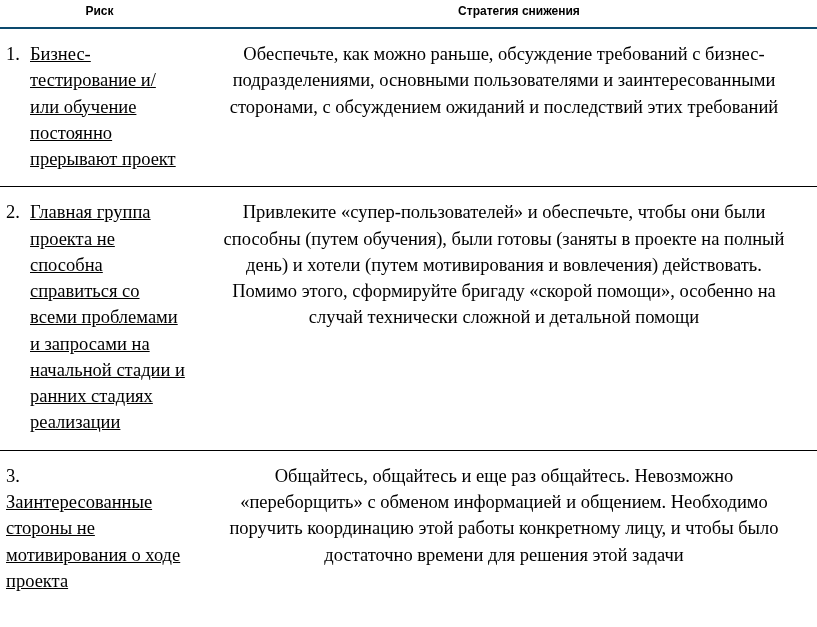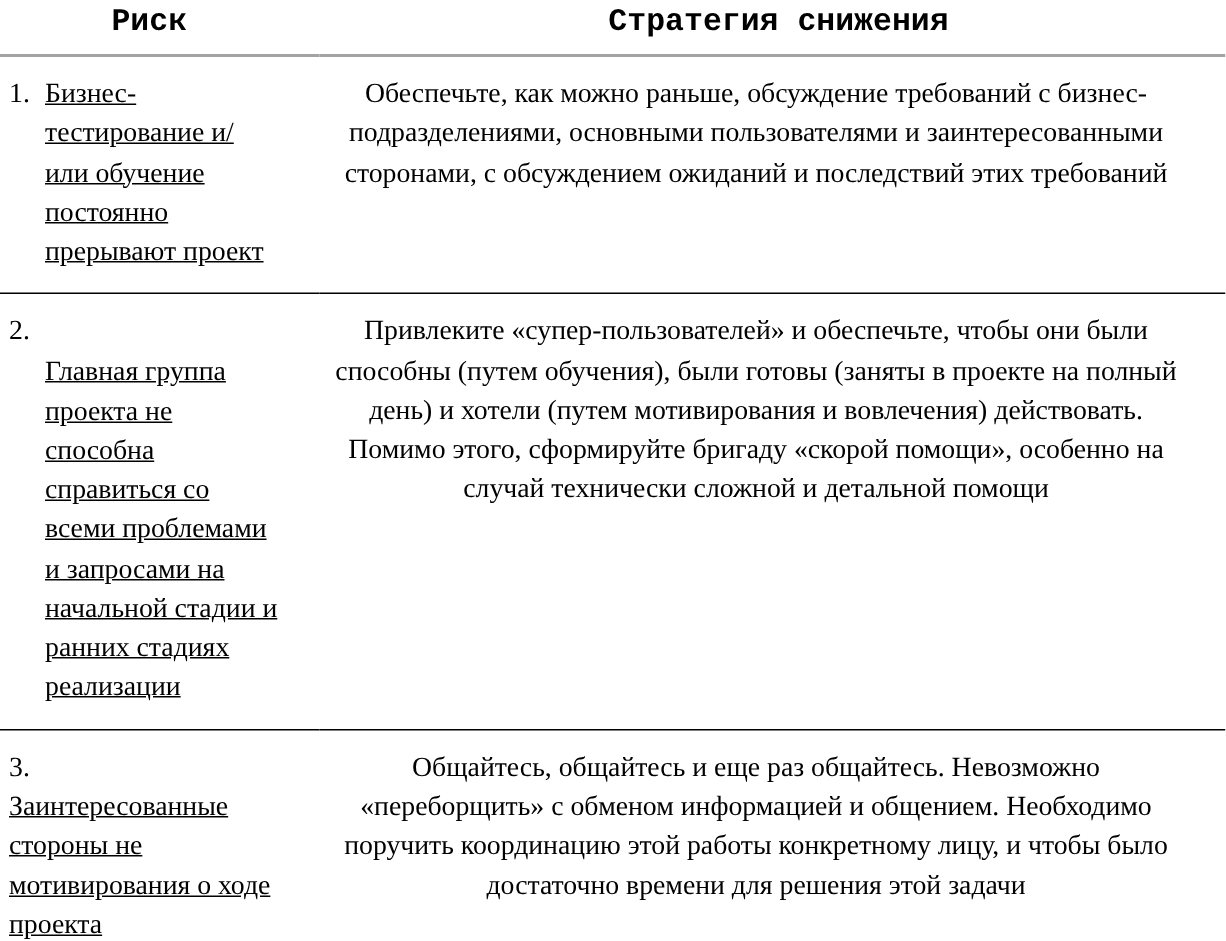--- a/index.html
+++ b/index.html
@@ -22,26 +22,26 @@
   }
   table.risk-table {
     width: 817px;
     border-collapse: collapse;
     table-layout: fixed;
   }
   table.risk-table col.col-risk { width: 213px; }
   table.risk-table col.col-strategy { width: 604px; }
 
   thead th {
-    font-family: Liberation Mono, monospace;
+    font-family: Liberation Sans, sans-serif;
     font-weight: bold;
-    font-size: 21px;
+    font-size: 12px;
     text-align: center;
     padding: 4px 0 9px 0;
-    border-bottom: 2px solid #a3a3a3;
+    border-bottom: 2px solid #0c4a6e;
     vertical-align: bottom;
   }
   thead th.h-risk { padding-right: 14px; }
   thead th.h-strategy { padding-left: 8px; }
 
   tbody td {
     vertical-align: top;
     font-size: 18.5px;
     line-height: 1.42;
     border-bottom: 1.3px solid #000;
@@ -70,21 +70,21 @@
     text-align: left;
   }
   .risk-text {
     flex: 1 1 auto;
     text-align: left;
     word-wrap: break-word;
     text-decoration: underline;
   }
   
   .r1 .risk-text { max-width: 152px; }
-  .r2 .risk-text { max-width: 160px; margin-top: 27px; }
+  .r2 .risk-text { max-width: 160px; }
   .r3 .risk-text { max-width: 168px; }
   .r3 .risk-inner { display: block; }
   .r3 .risk-num { display: block; width: auto; }
   .r3 .risk-text { display: block; max-width: 180px; }
 </style>
 </head>
 <body>
 
 <div class="page">
   <table class="risk-table">

